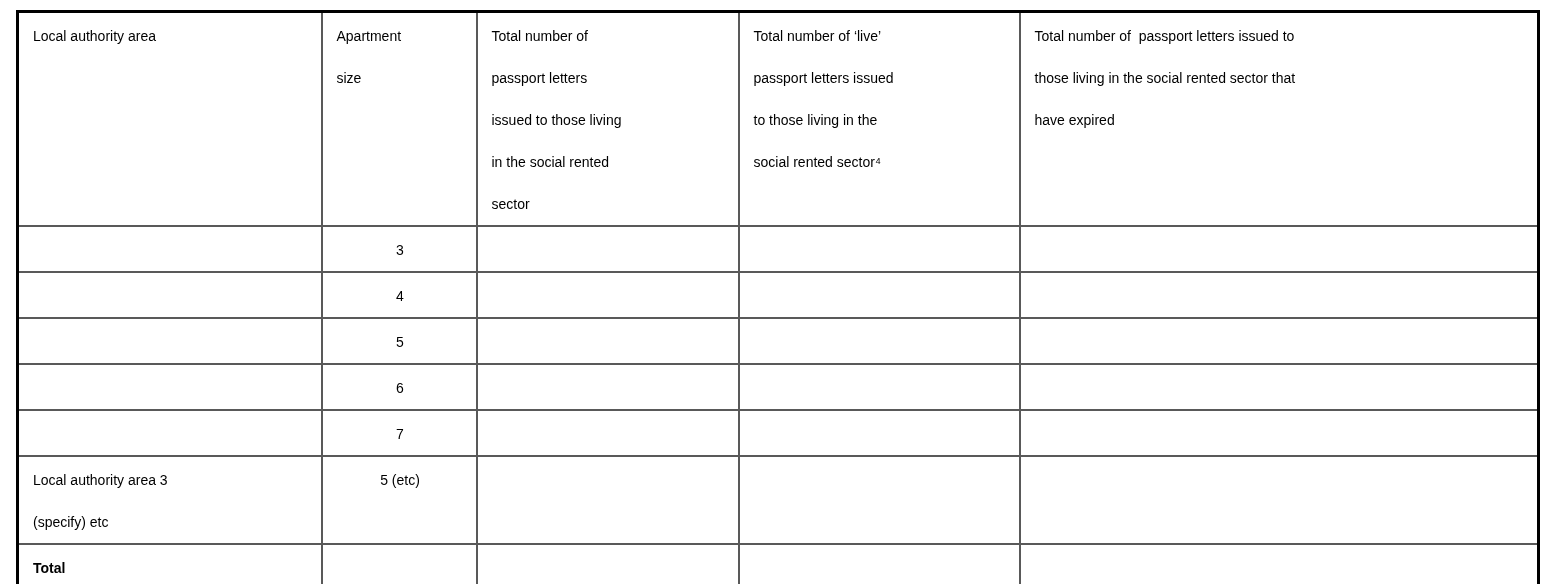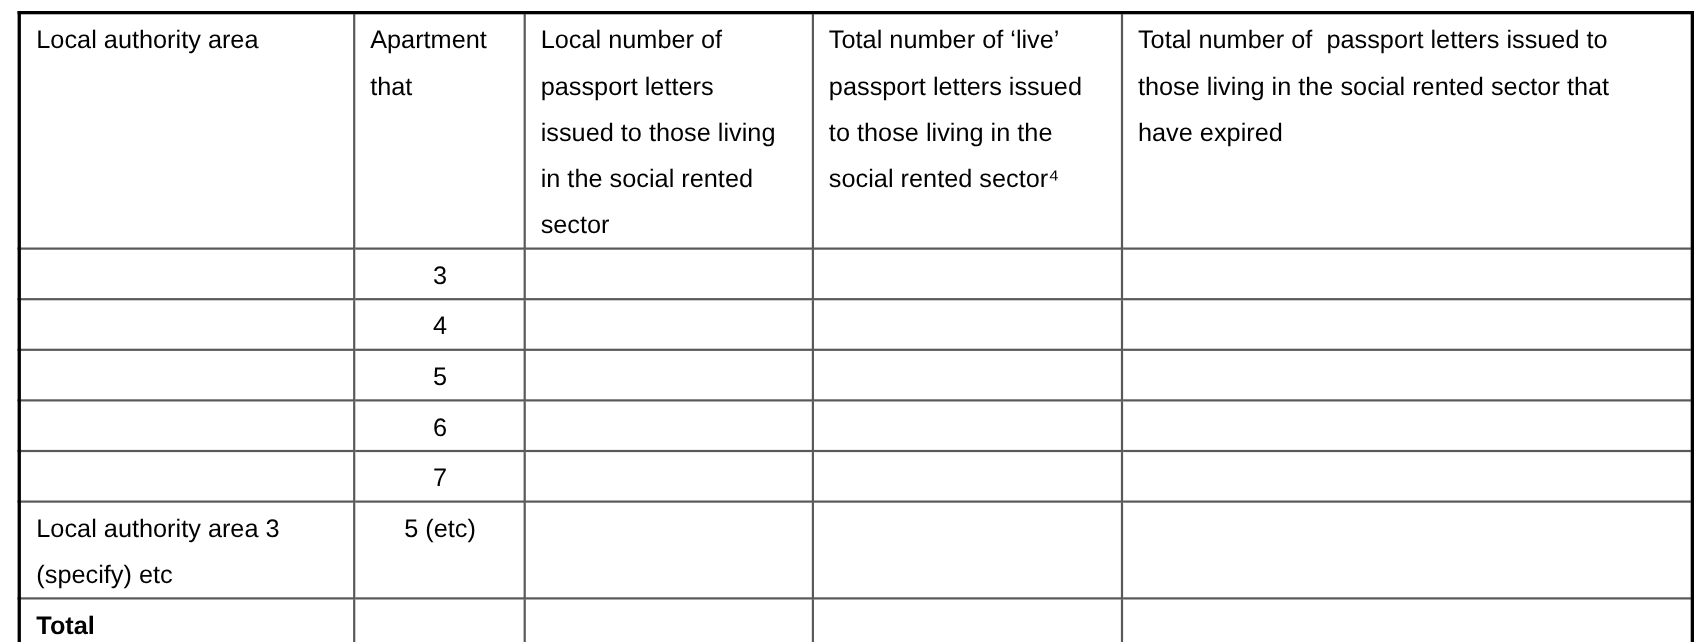--- a/index.html
+++ b/index.html
@@ -26,21 +26,21 @@
     top: 10px;
     width: 1521px;
     border-collapse: collapse;
     table-layout: fixed;
     border: 3px solid var(--border-outer);
   }
   table.doc-table td {
     border: 2px solid var(--border-inner);
     vertical-align: top;
     padding: 2px 12px 0 14px;
-    font-size: 23px;
+    font-size: 14px;
     line-height: 42px;
     color: var(--text);
     white-space: pre-wrap;
     overflow: hidden;
   }
   tr.header-row  { height: 211px; }
   tr.data-row    { height: 44px;  }
   tr.area-row    { height: 86px; margin-top: 24px;  }
   tr.total-row   { height: 45px;  }
   td.num-cell    { text-align: center; padding-left: 4px; padding-right: 4px; }
@@ -55,22 +55,22 @@
       <col style="width:304px">
       <col style="width:155px">
       <col style="width:262px">
       <col style="width:281px">
       <col style="width:519px">
     </colgroup>
     <tbody>
       <tr class="header-row">
         <td>Local authority area</td>
         <td>Apartment
-that</td>
-        <td>Local number of
+size</td>
+        <td>Total number of
 passport letters
 issued to those living
 in the social rented
 sector</td>
         <td>Total number of ‘live’
 passport letters issued
 to those living in the
 social rented sector⁴</td>
         <td>Total number of  passport letters issued to
 those living in the social rented sector that

